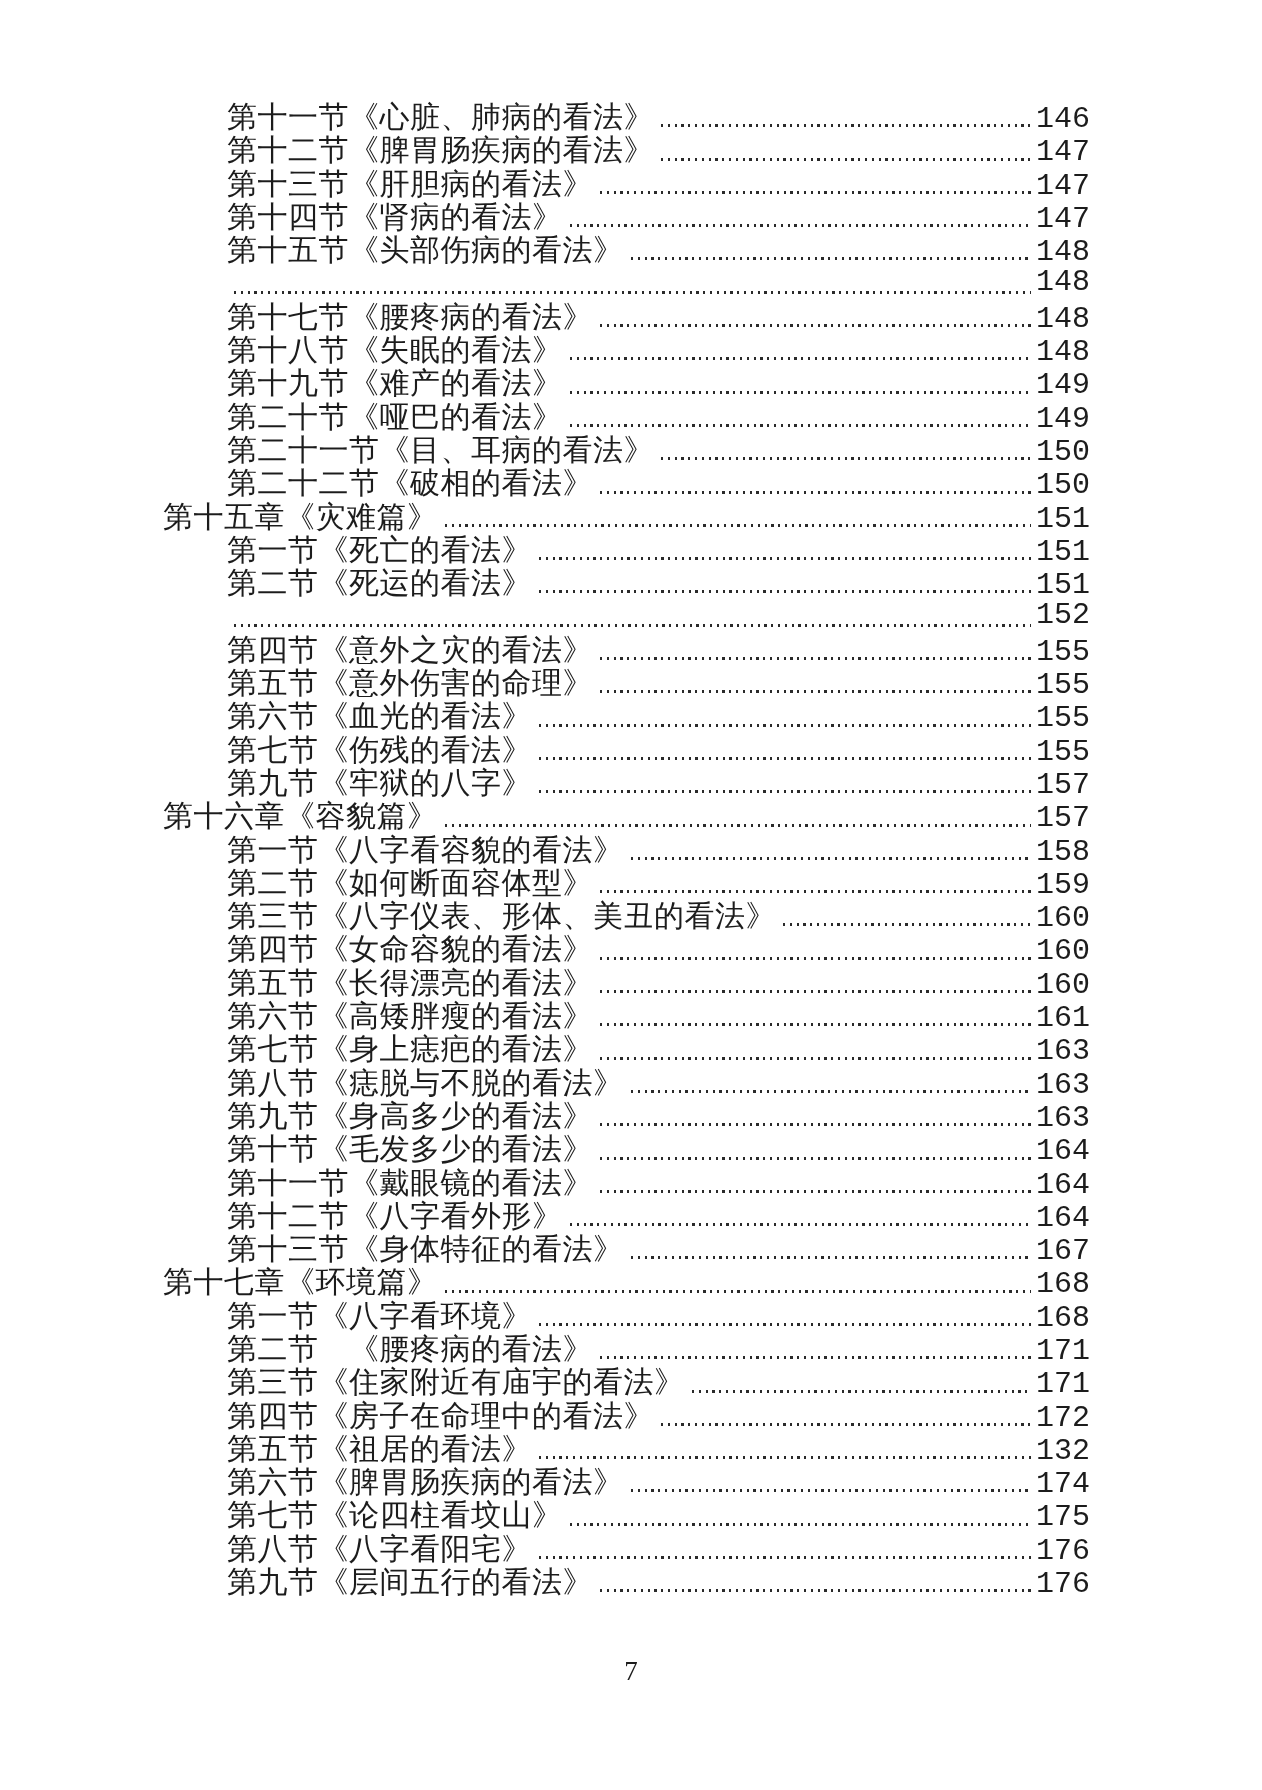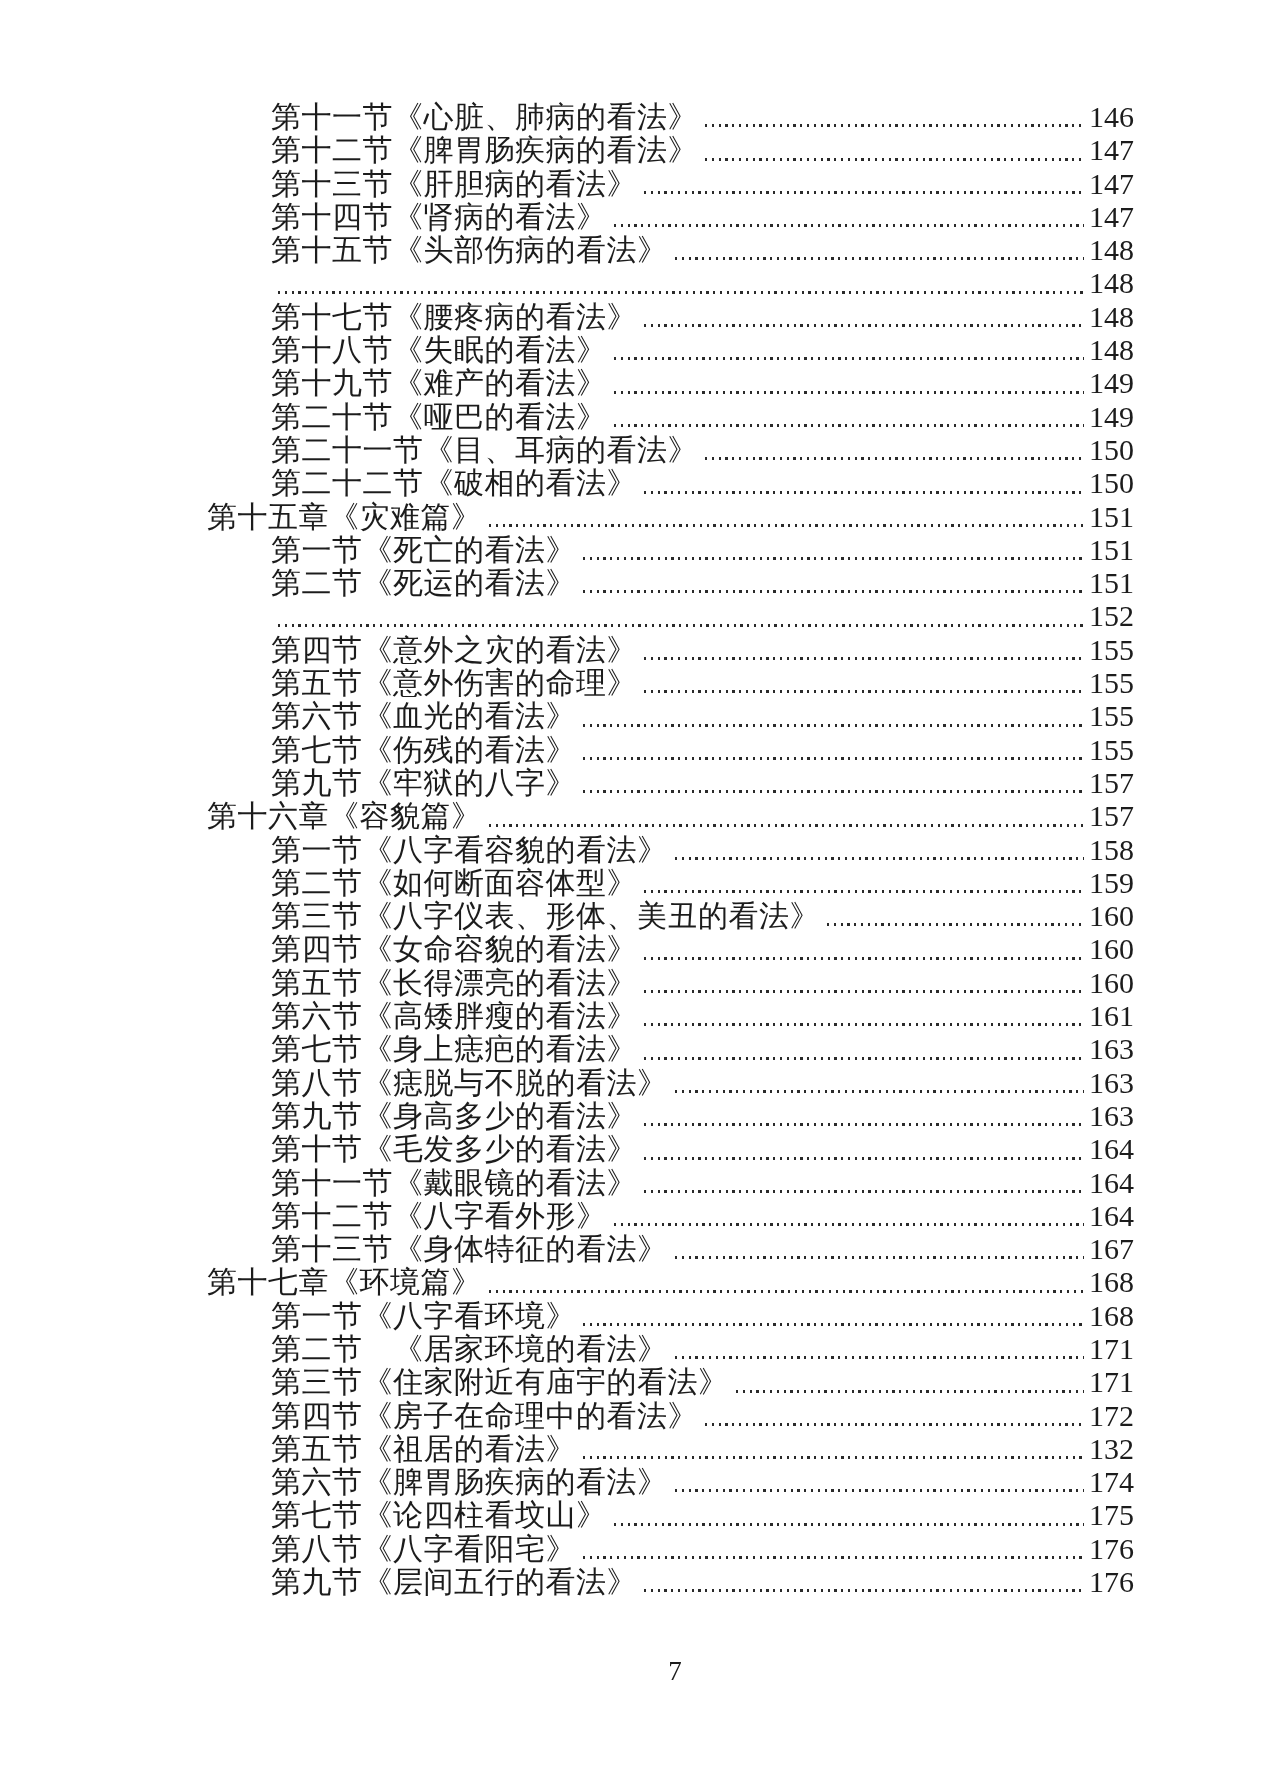--- a/index.html
+++ b/index.html
@@ -12,21 +12,20 @@
     height: 1790px;
     position: relative;
     overflow: hidden;
     font-family: "Liberation Serif", "DejaVu Serif", serif;
     color: #1c1c1c;
   }
   .sheet {
     position: absolute;
     inset: 0;
     background: #ffffff;
-    margin-left: 44px;
   }
   .toc {
     position: absolute;
     left: 163px;
     top: 100px;
     width: 927px; 
   }
   .toc-row {
     display: flex;
     align-items: baseline;
@@ -49,20 +48,21 @@
     align-self: flex-end;
     margin: 0 5px 6px 7px;
     background-image: repeating-linear-gradient(
       to right,
       #2a2a2a 0px, #2a2a2a 2.2px,
       transparent 2.2px, transparent 6.8px
     );
   }
   .toc-page {
     flex: 0 0 auto;
+    font-family: Liberation Mono, monospace;
   }
   .footer {
     position: absolute;
     left: 0;
     top: 1656px;
     width: 1262px;
     text-align: center;
     font-size: 27px;
     line-height: 30px;
   }
@@ -249,21 +249,21 @@
         <span class="toc-title">第十七章《环境篇》</span>
         <span class="dot-leader"></span>
         <span class="toc-page">168</span>
       </div>
       <div class="toc-row section">
         <span class="toc-title">第一节《八字看环境》</span>
         <span class="dot-leader"></span>
         <span class="toc-page">168</span>
       </div>
       <div class="toc-row section">
-        <span class="toc-title">第二节　《居家环境的看法》</span>
+        <span class="toc-title">第二节　《腰疼病的看法》</span>
         <span class="dot-leader"></span>
         <span class="toc-page">171</span>
       </div>
       <div class="toc-row section">
         <span class="toc-title">第三节《住家附近有庙宇的看法》</span>
         <span class="dot-leader"></span>
         <span class="toc-page">171</span>
       </div>
       <div class="toc-row section">
         <span class="toc-title">第四节《房子在命理中的看法》</span>

